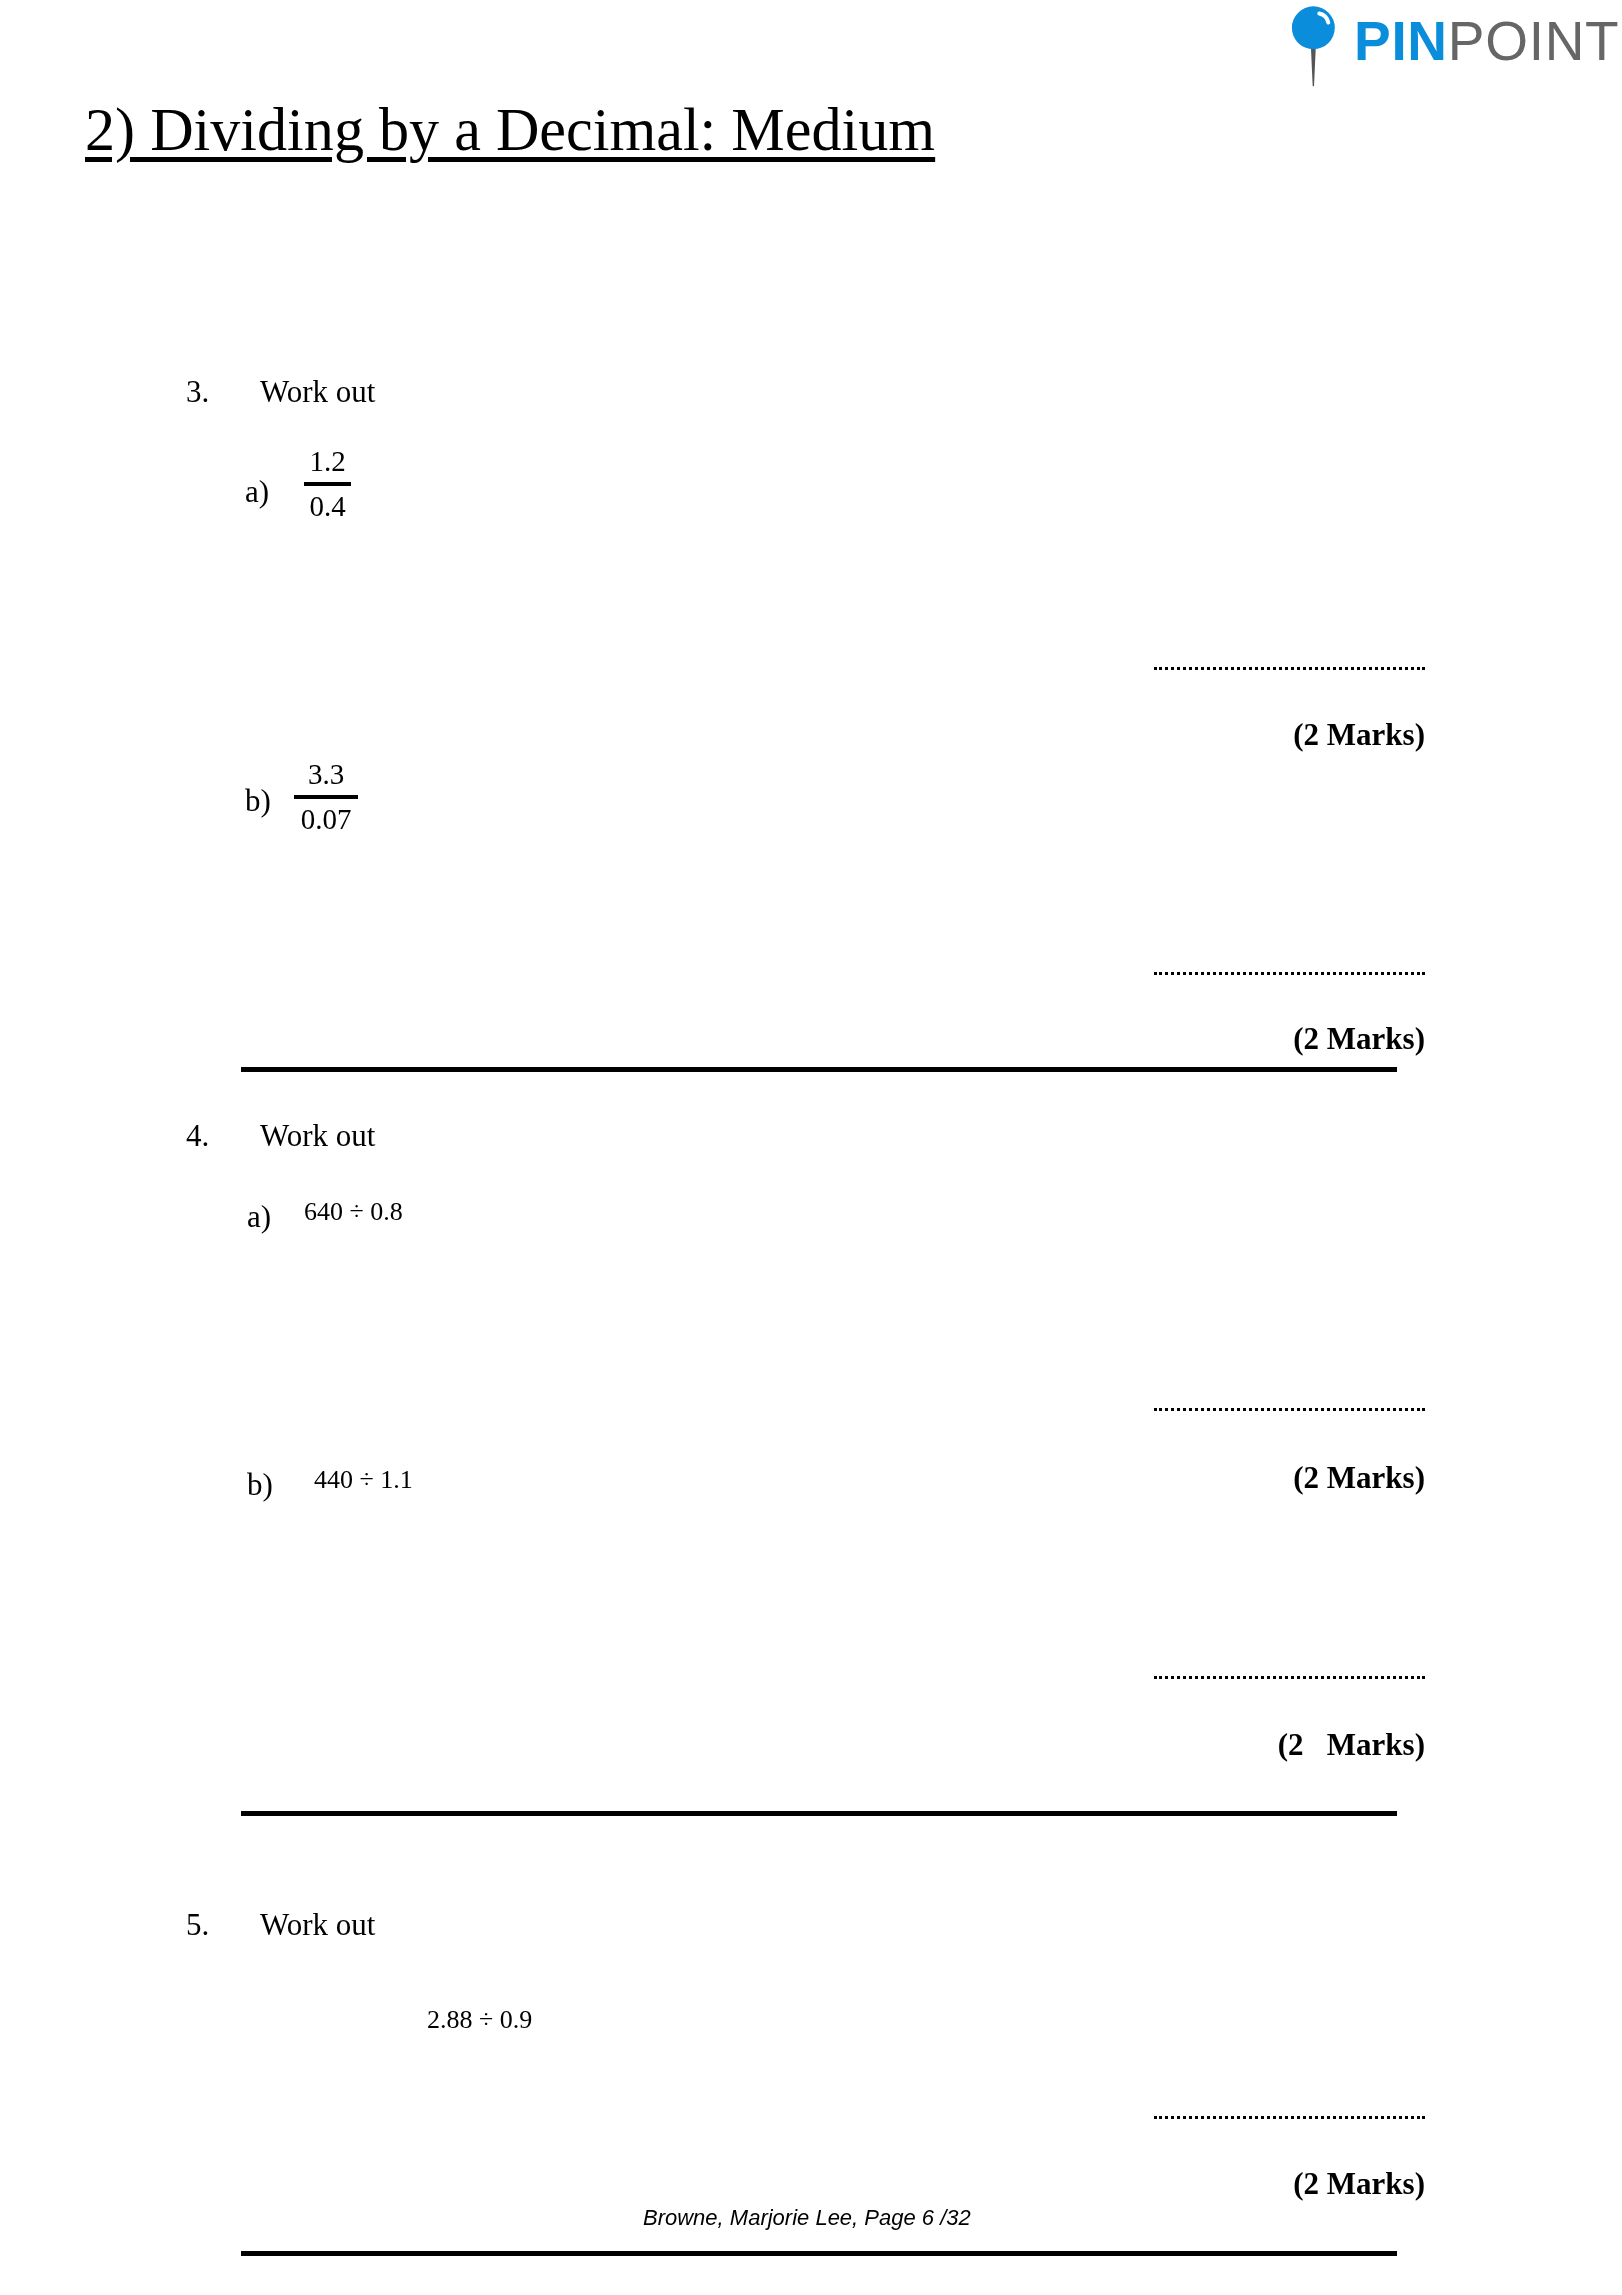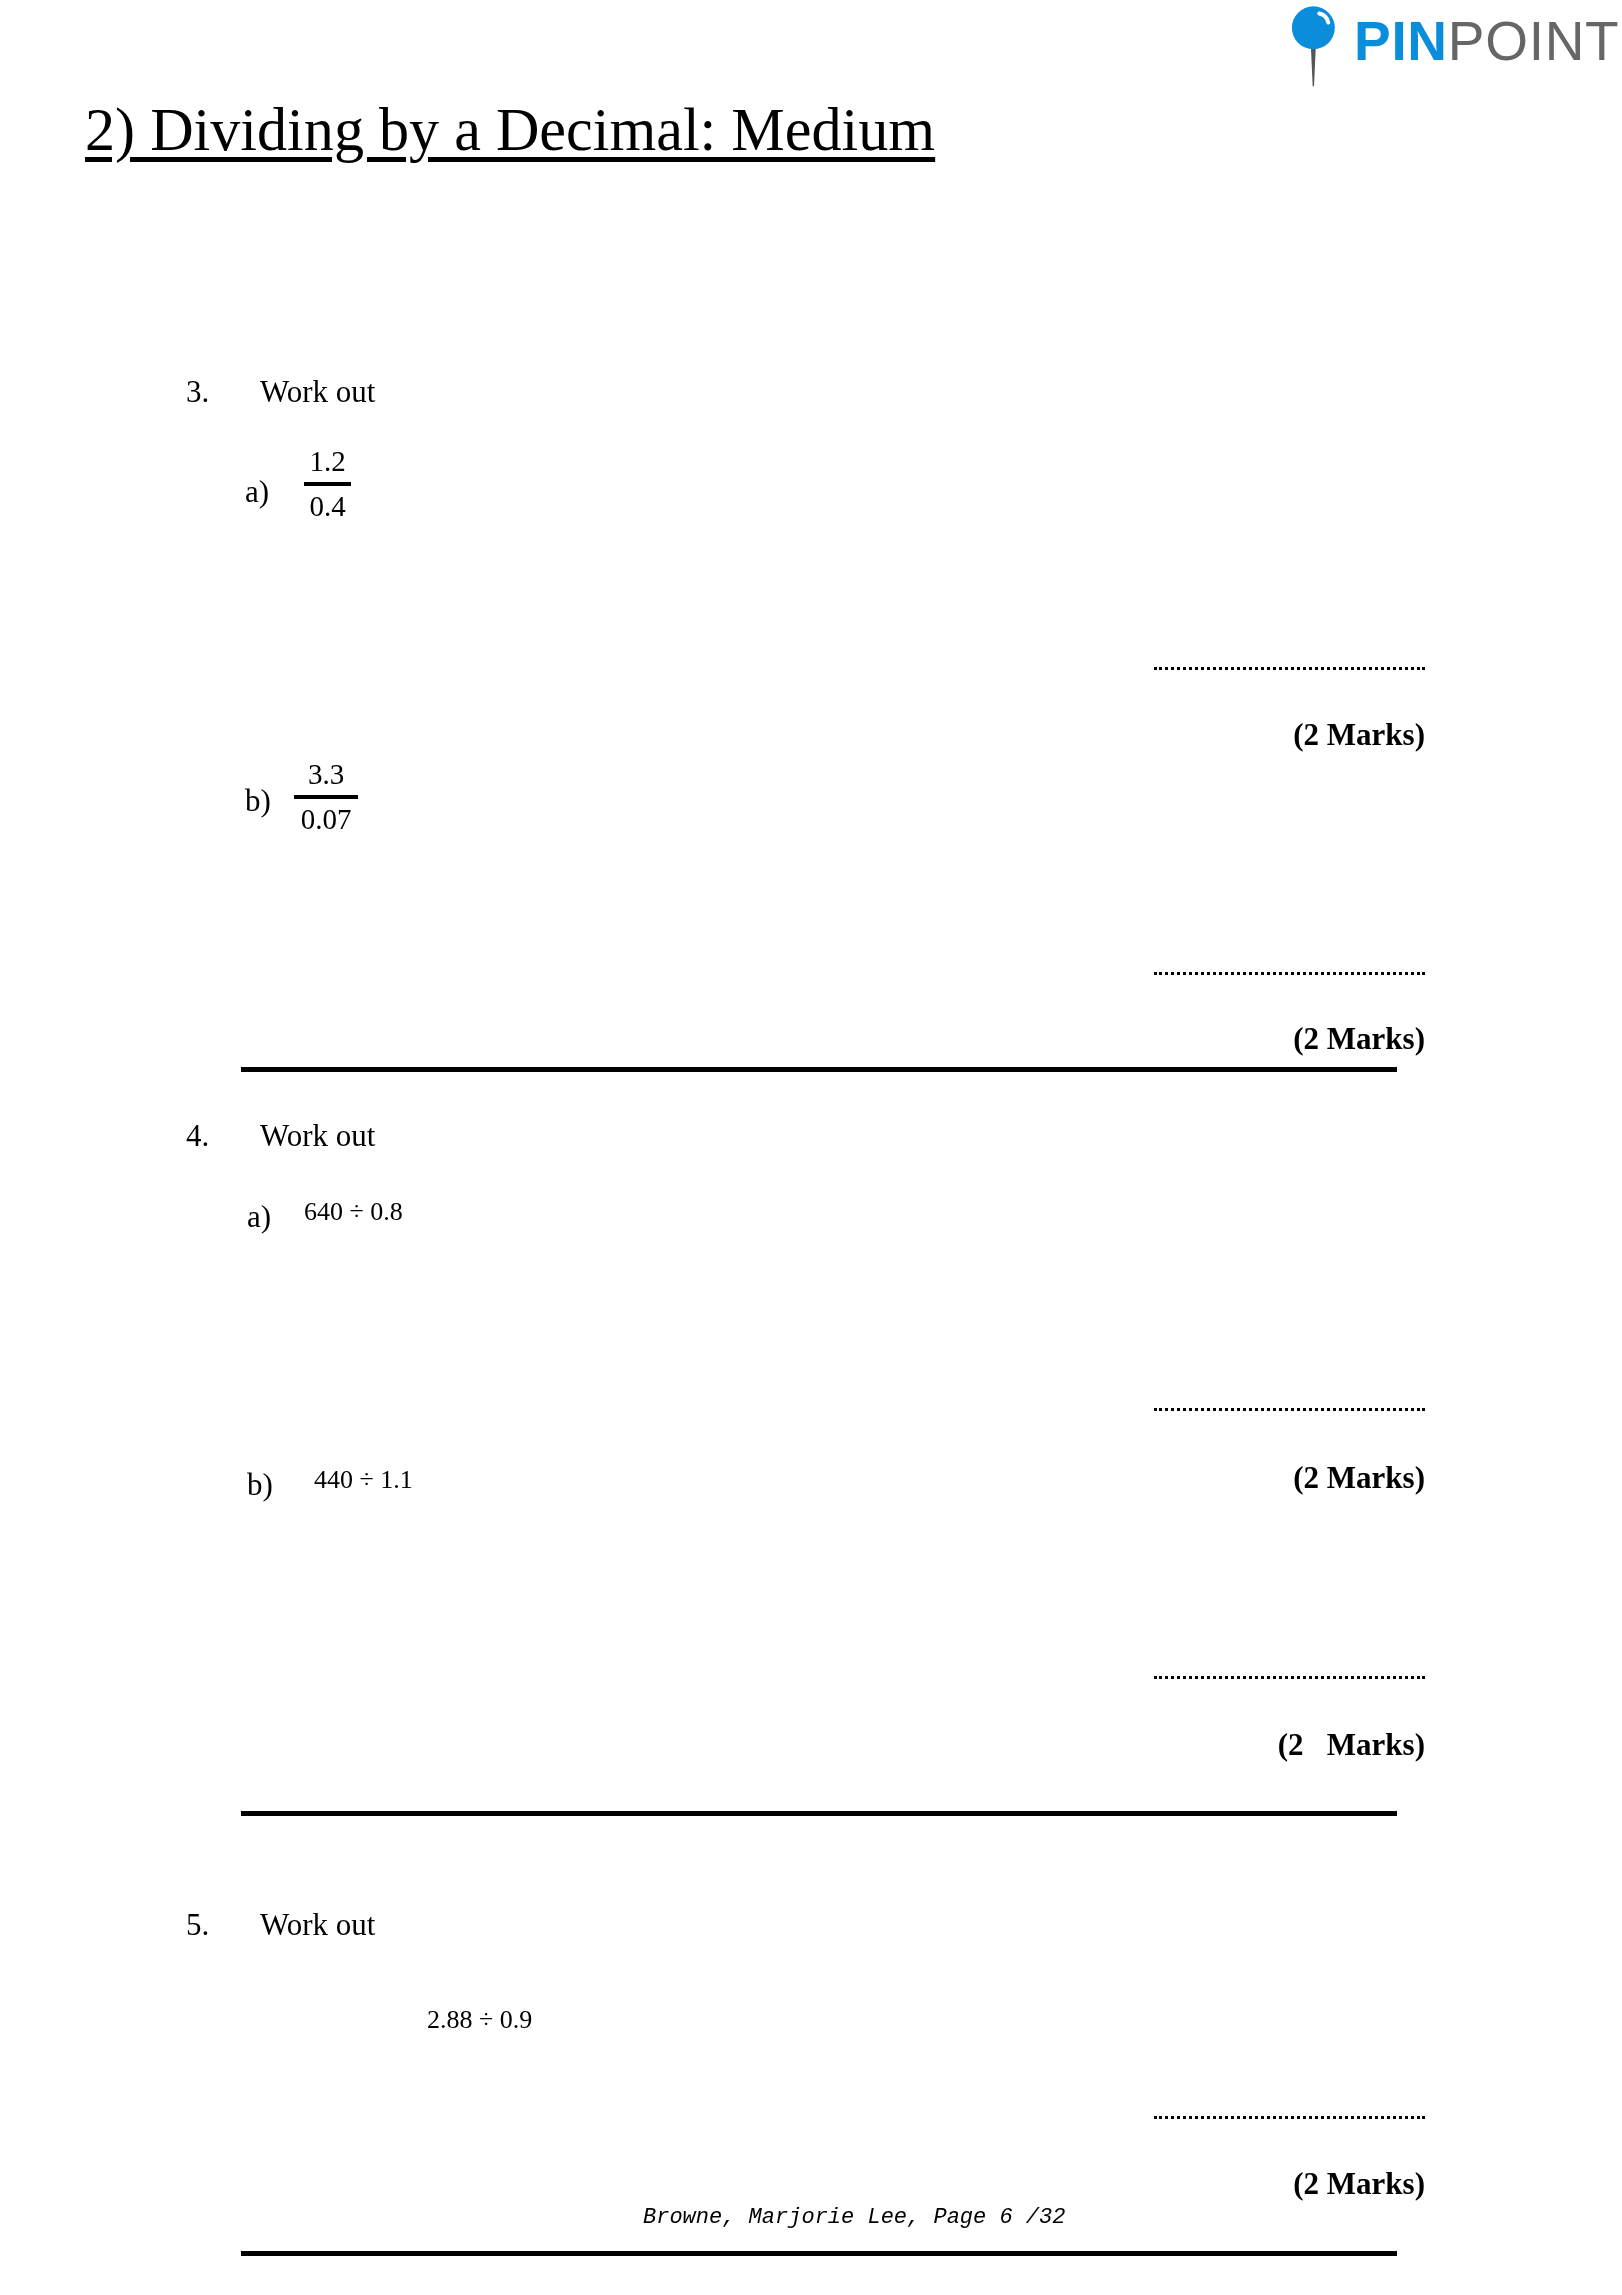--- a/index.html
+++ b/index.html
@@ -14,21 +14,21 @@
   .qnum { left: 186px; }
   .qlabel { left: 237px; margin-left: 23px; }
   .part { left: 245px; font-size: 31px; line-height: 1; }
   .frac { position: absolute; text-align: center; font-family: "Liberation Serif", serif; font-size: 29px; line-height: 1; }
   .frac .num, .frac .den { display: block; }
   .frac .bar { display: block; height: 3.9px; background: #000; margin: 5.9px 0 6.5px 0; }
   .expr { font-size: 26px; line-height: 1; text-align: center; }
   .dots { position: absolute; left: 1154px; width: 271px; height: 0; border-top: 3.3px dotted #000; }
   .marks { font-weight: bold; font-size: 31px; line-height: 1; right: 198px; margin-top: 32px; }
   .rule { position: absolute; left: 241px; width: 1156px; height: 4.6px; background: #000; }
-  .footer { left: 643px; top: 2207px; font-family: Liberation Mono, monospace; font-style: italic; font-size: 22px; line-height: 1; }
+  .footer { left: 643px; top: 2207px; font-family: Liberation Sans, sans-serif; font-style: italic; font-size: 22px; line-height: 1; }
 </style>
 </head>
 <body>
 
 <div class="logo" style="--brand:#0a8ddb;">
   <svg width="52" height="92" viewBox="0 0 80 140" style="position:absolute;left:0;top:0;">
     <polygon points="35,66 43,66 40,132 38,132" fill="#555555"></polygon>
     <circle cx="39" cy="42" r="33" fill="#0a8ddb"></circle>
     <path d="M48 20 A18 18 0 0 1 62 34" stroke="#ffffff" stroke-width="6" fill="none" stroke-linecap="round"></path>
   </svg>

